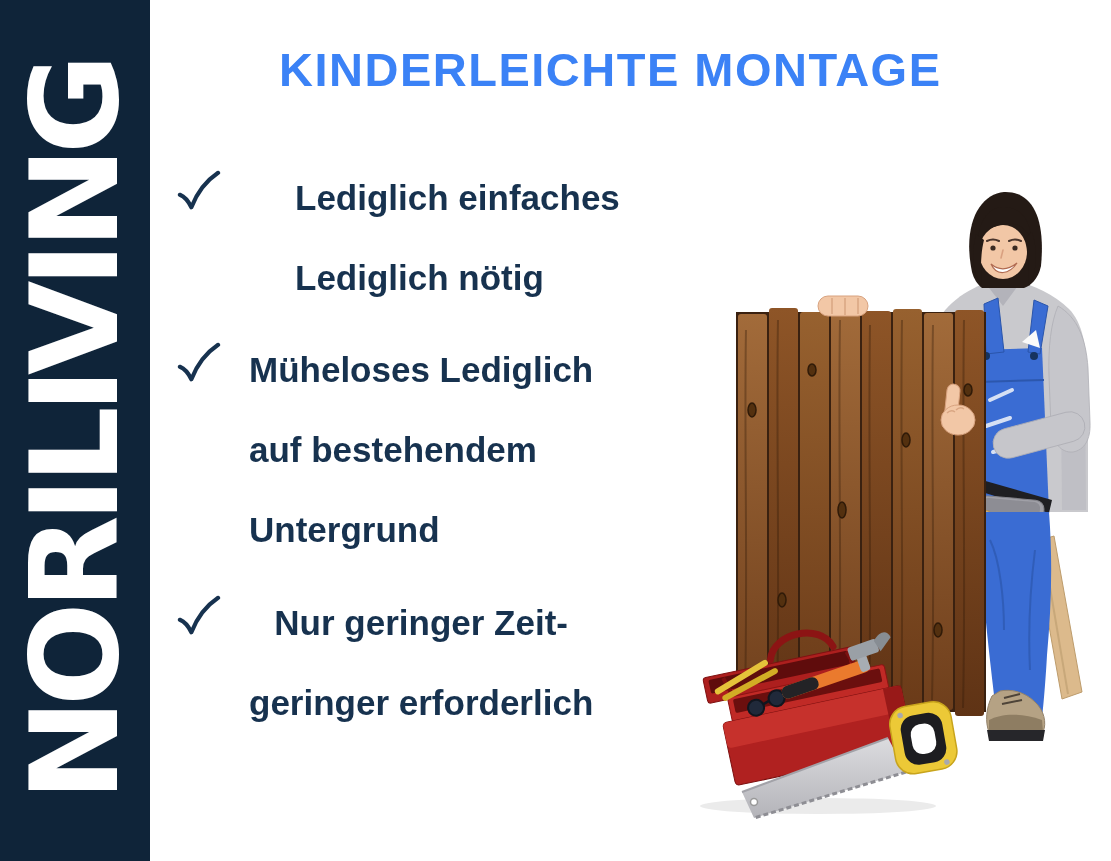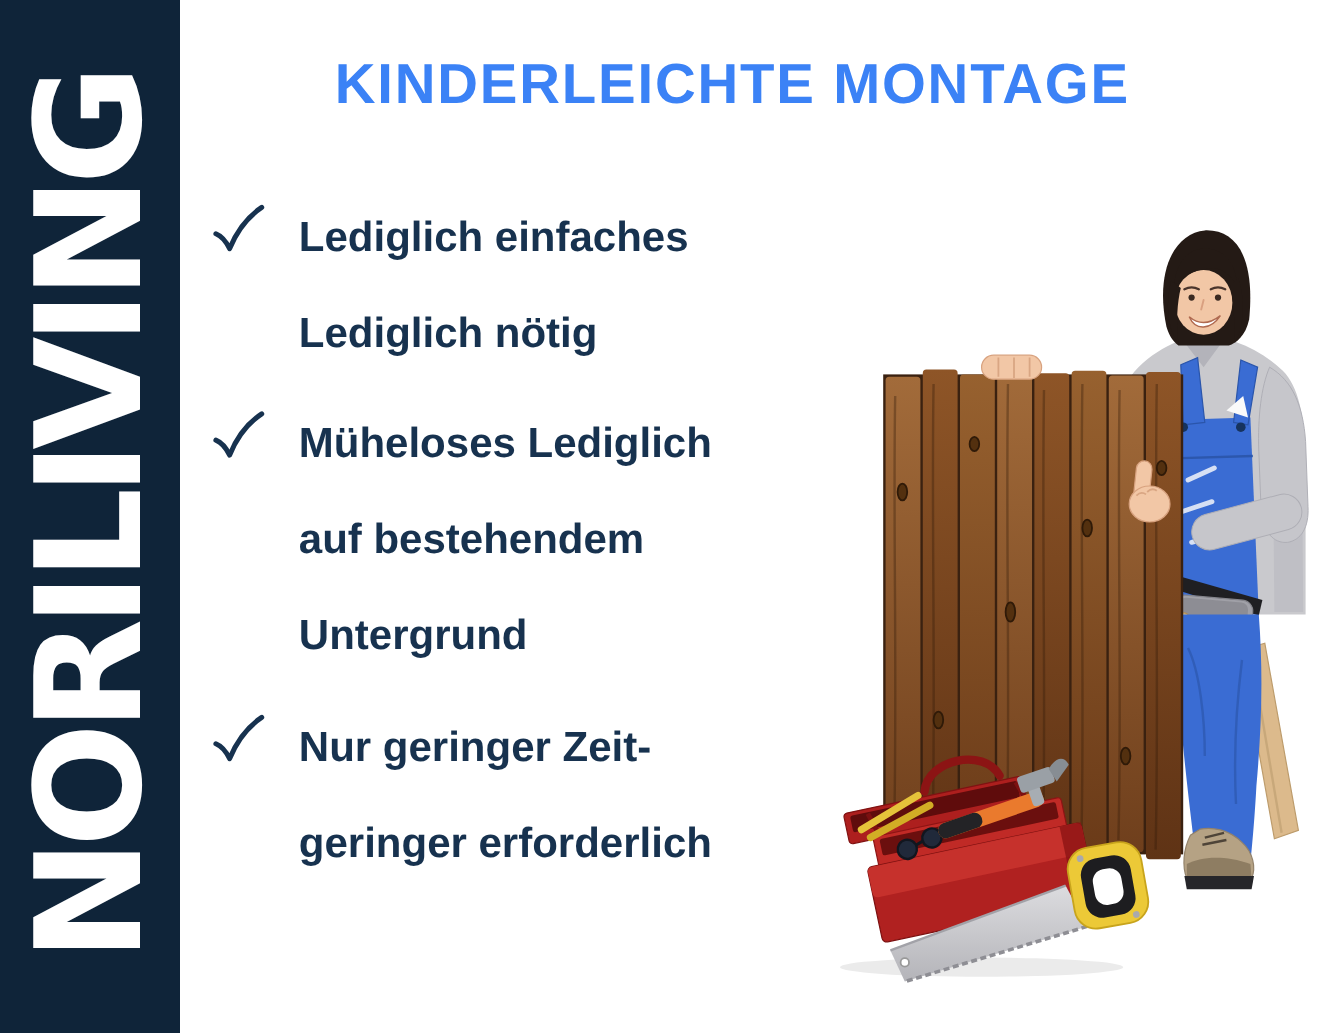--- a/index.html
+++ b/index.html
@@ -11,21 +11,21 @@
          white-space:nowrap;font-family:"DejaVu Sans",sans-serif;font-weight:bold;
          font-size:122px;letter-spacing:-7px;color:#ffffff;line-height:1;}
   
   .title{position:absolute;left:279px;top:42px;margin:0;
          font:bold 47px/56px "Liberation Sans",sans-serif;color:#3b82f6;letter-spacing:1.5px;white-space:nowrap;}
   
   .bullet{position:absolute;left:176px;display:flex;align-items:flex-start;}
   .check{width:46px;height:42px;flex:none;margin-top:12px;}
   .lines{margin-left:27px;}
   .line{font:bold 35px/80px "Liberation Sans",sans-serif;color:#17324f;white-space:nowrap;}
-  .b1{top:158px;} .b2{top:330px;} .b3{top:583px;}
+  .b1{top:158px;gap:46px;} .b2{top:330px;} .b3{top:583px;text-align:center;}
   
   .photo{position:absolute;left:690px;top:180px;width:421px;height:640px;}
 </style>
 </head>
 <body>
 
 <div class="canvas">
 
   <aside class="sidebar">
     <div class="brand">NORILIVING</div>

